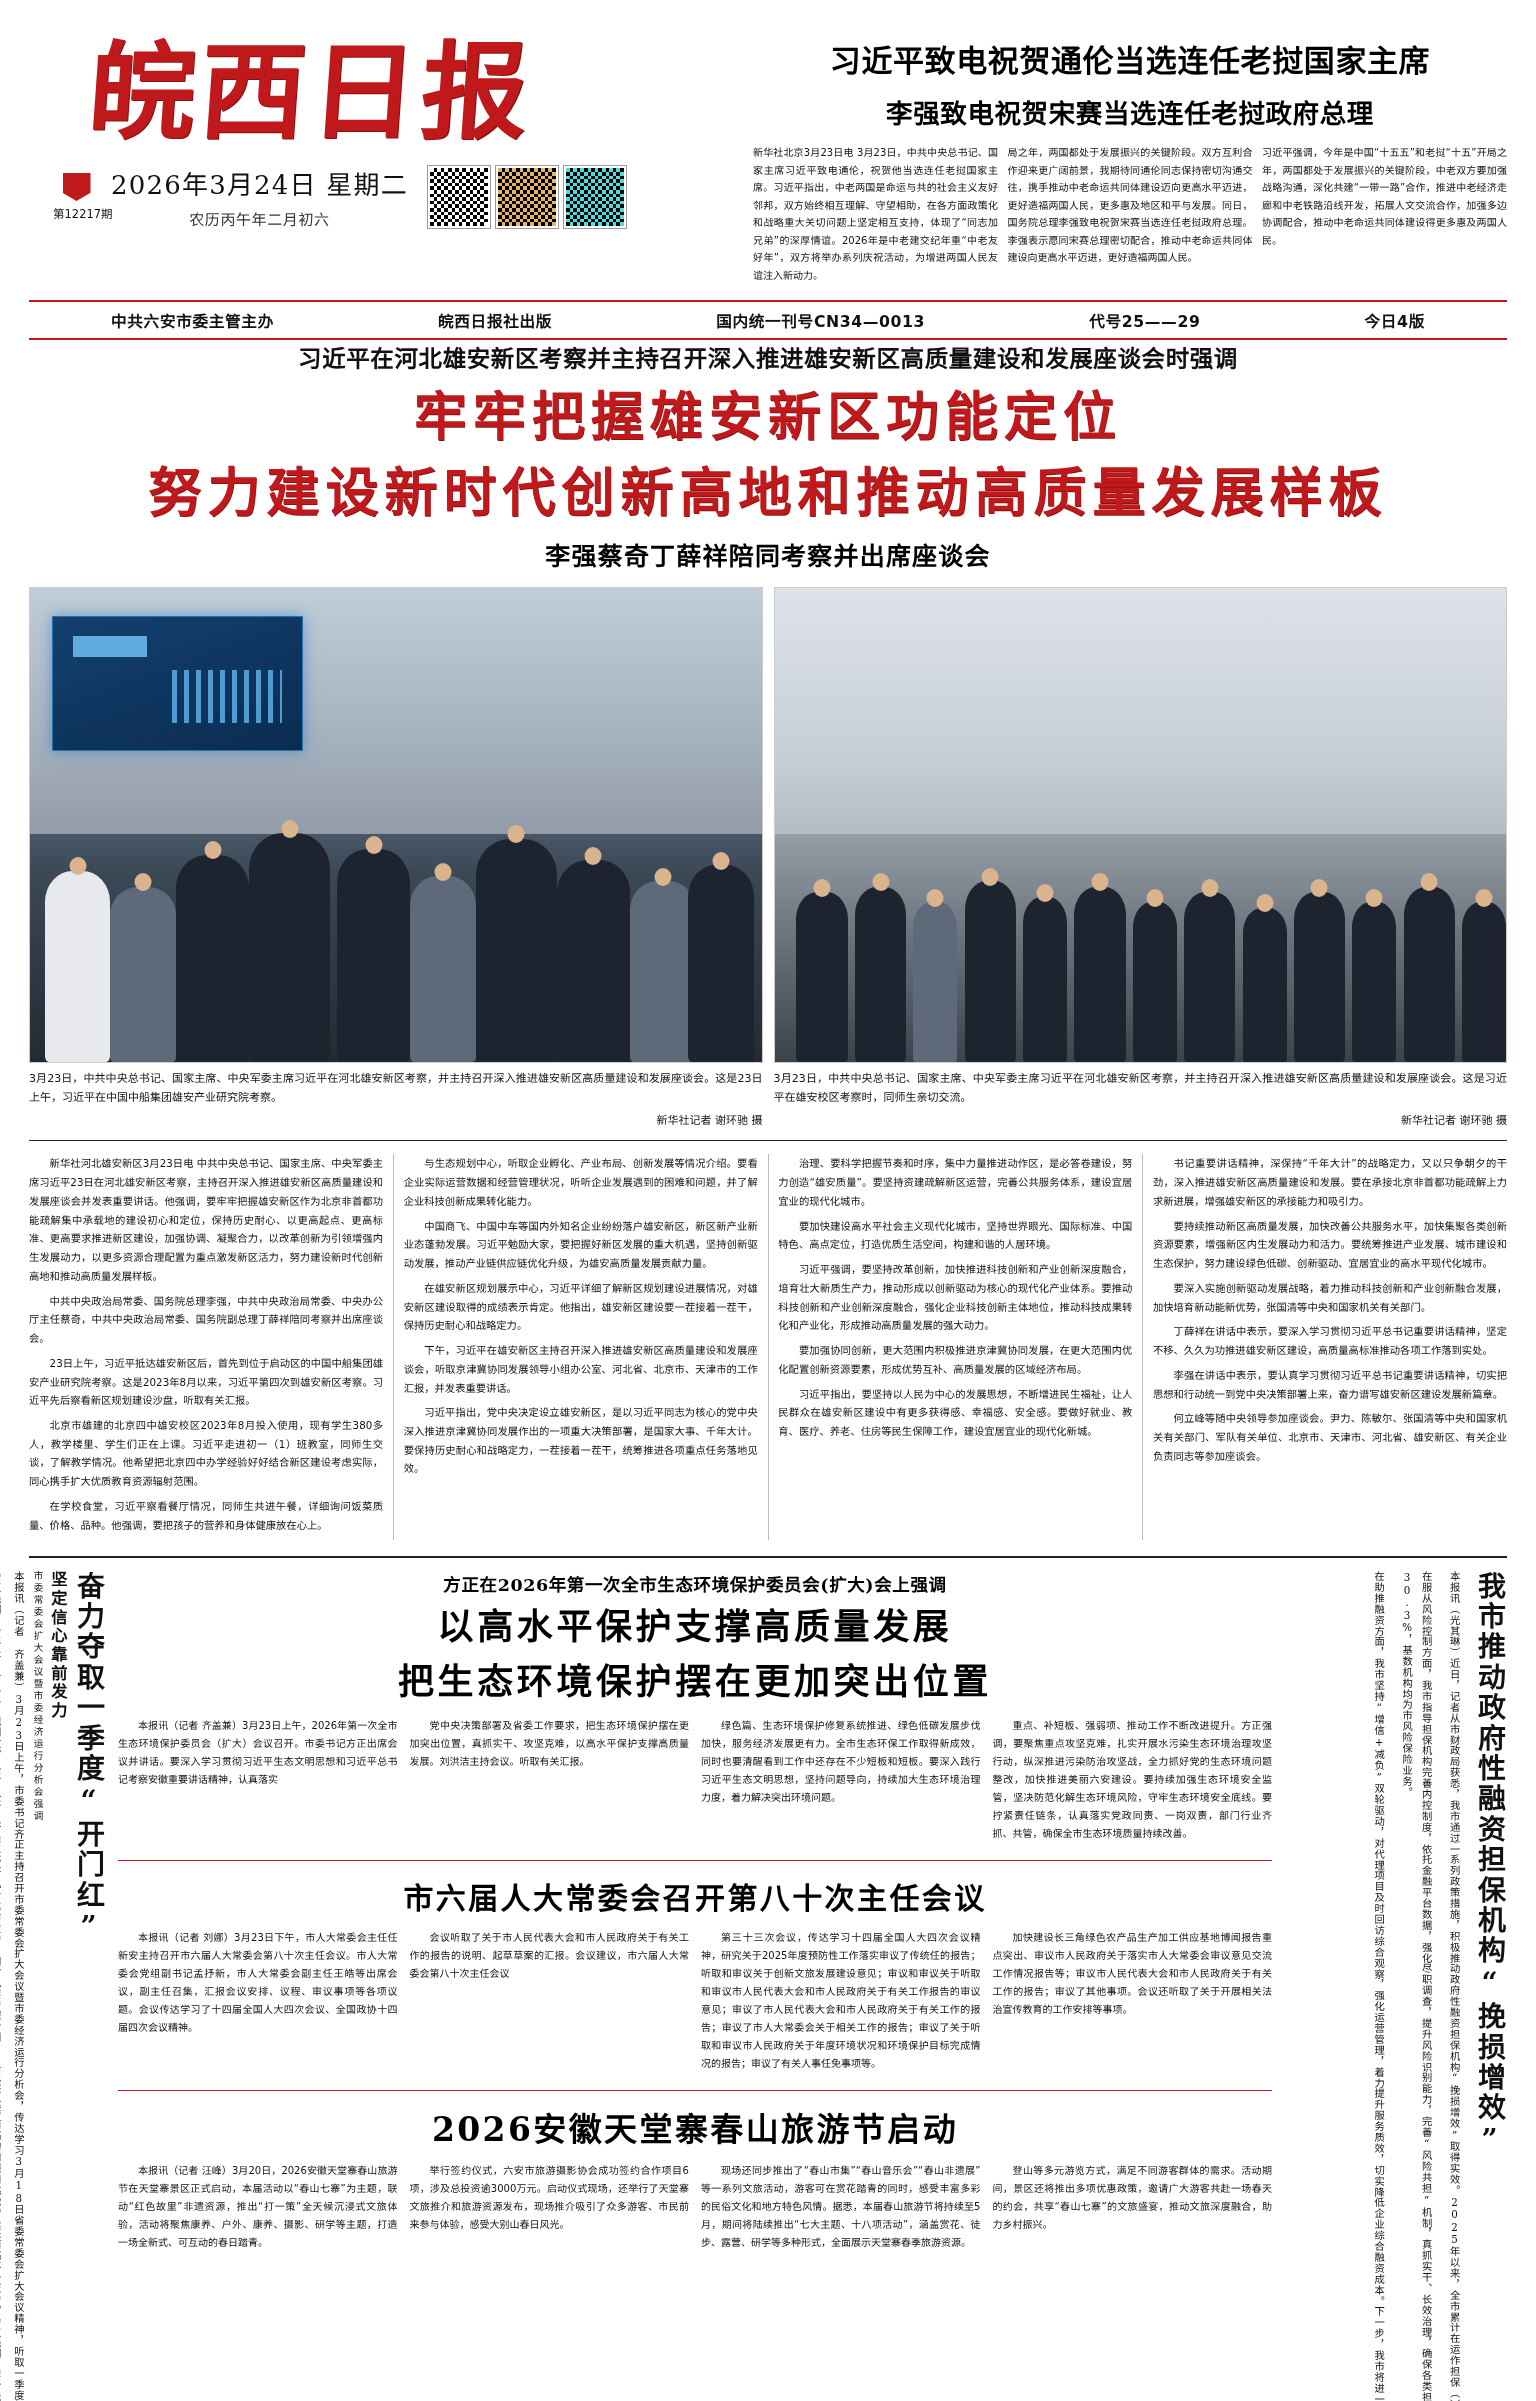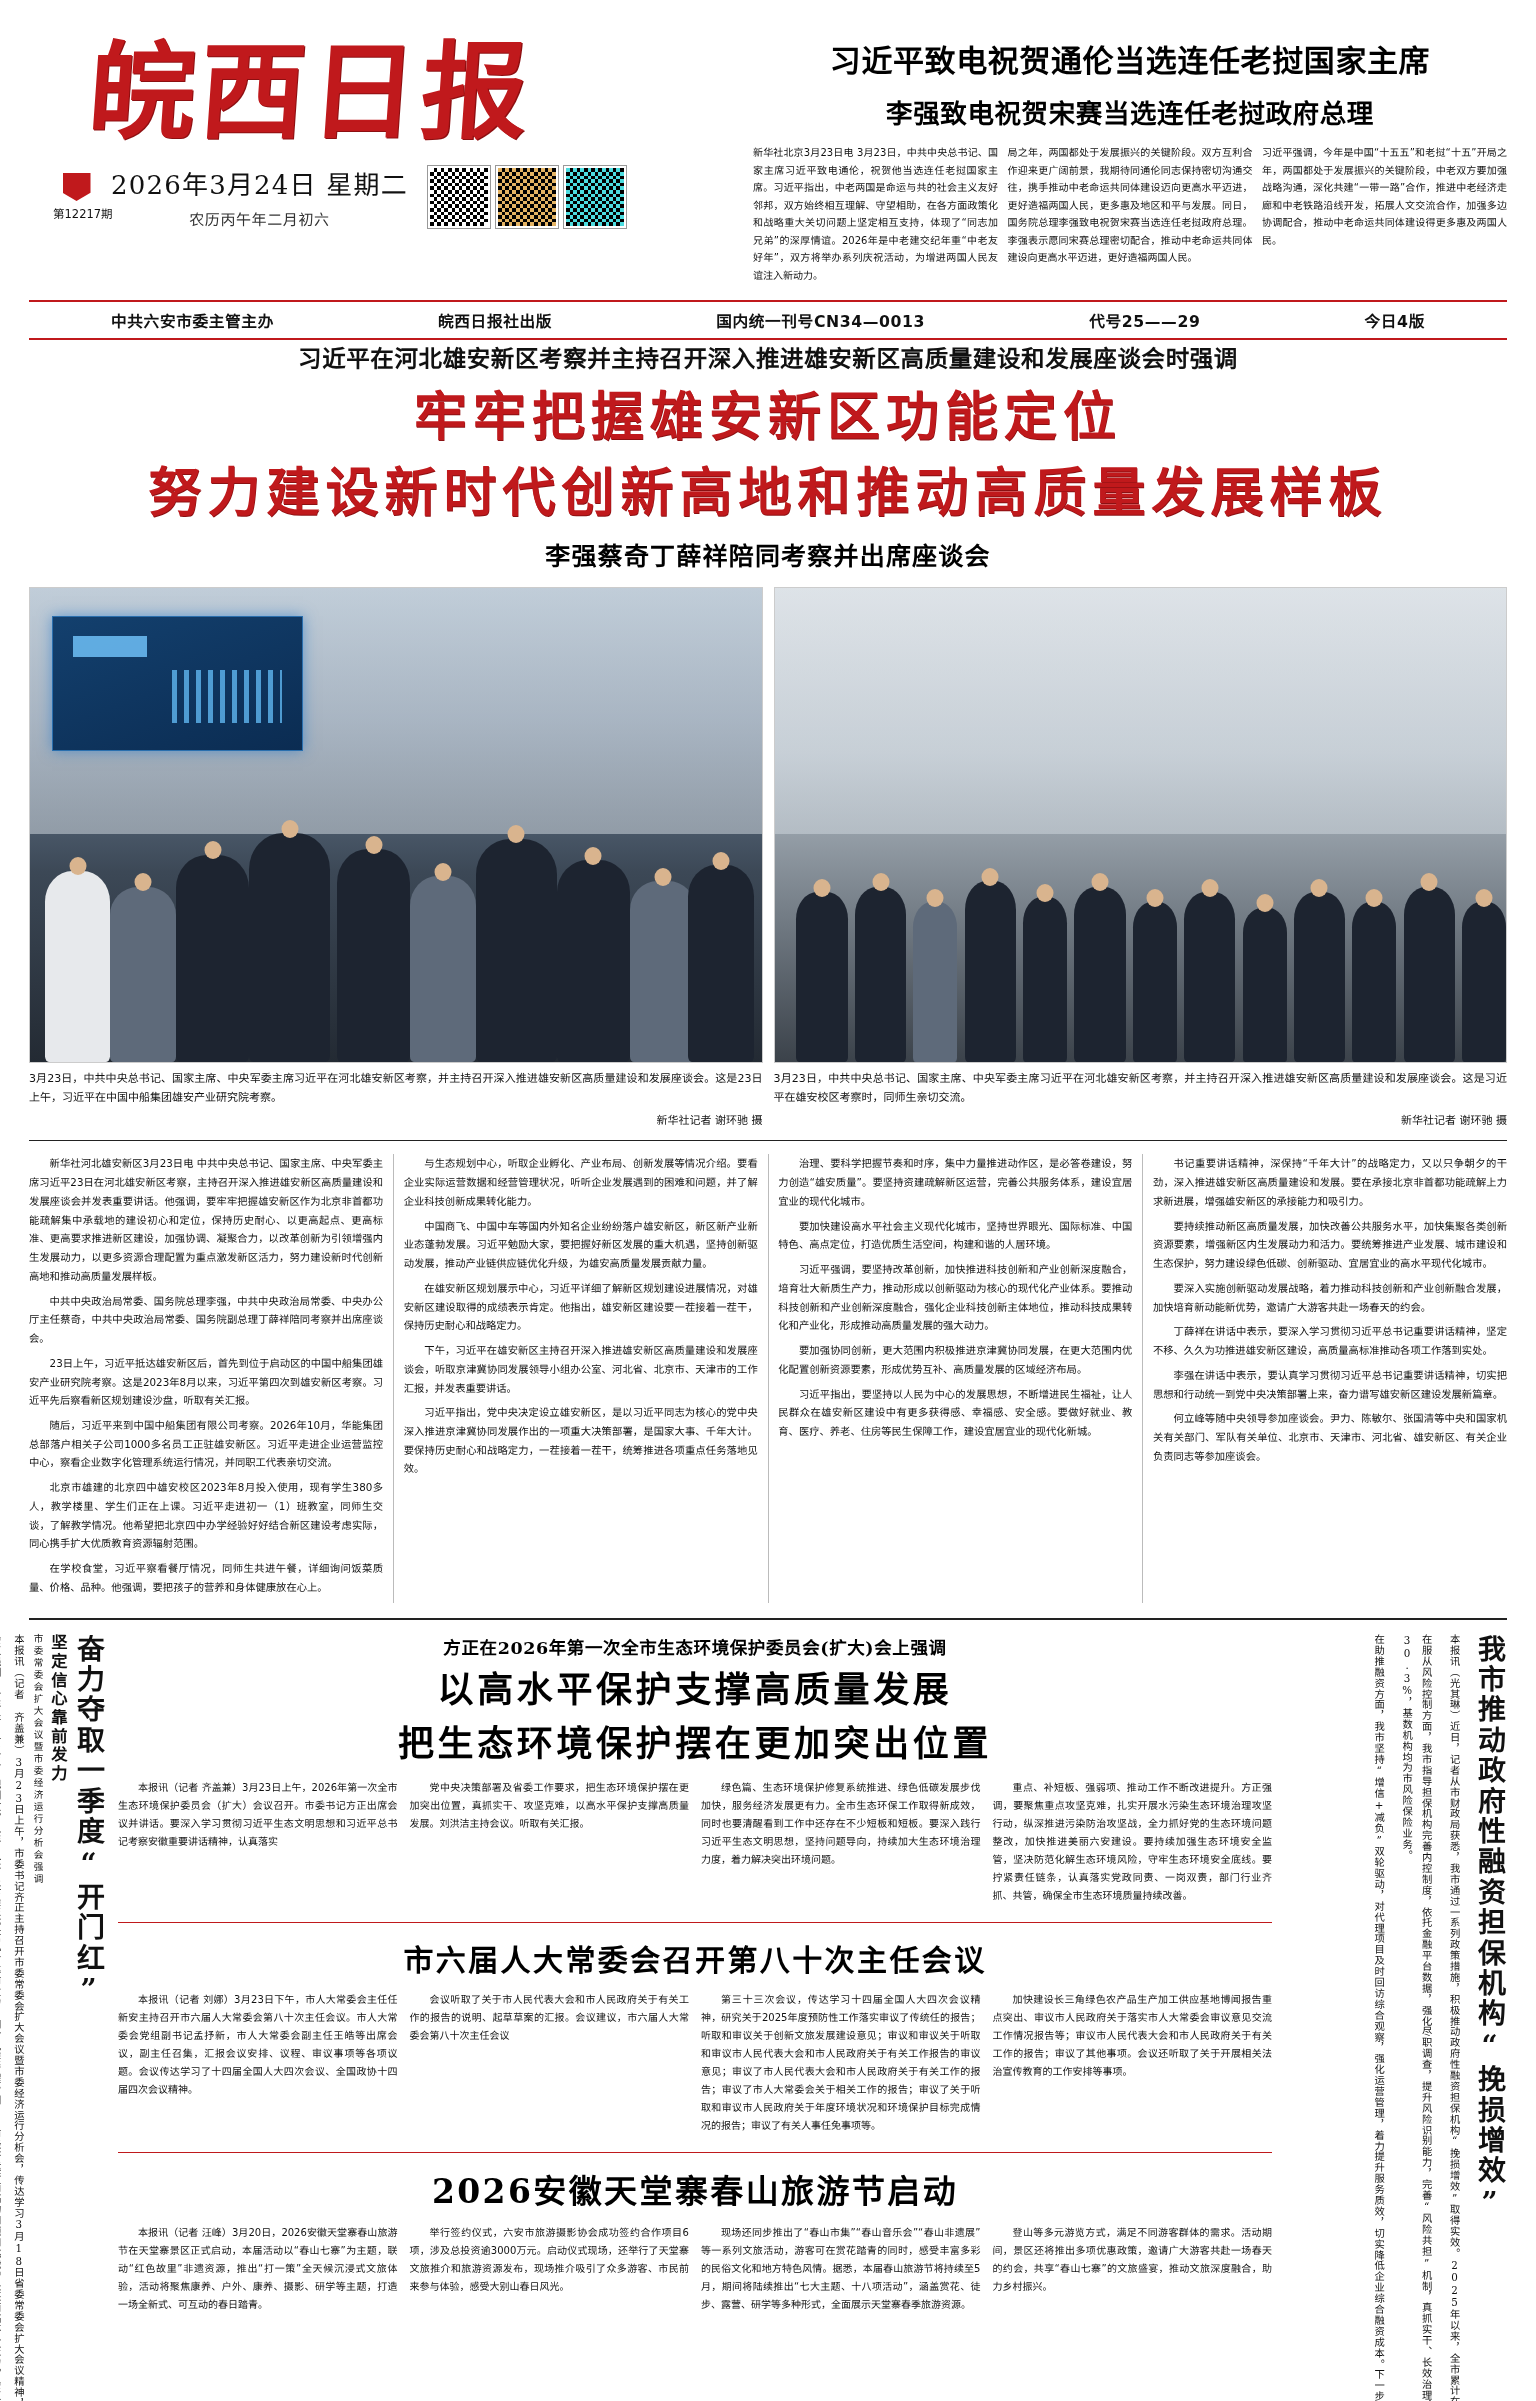--- a/index.html
+++ b/index.html
@@ -466,21 +466,20 @@
     </div>
   </div>
 
   <div class="divider-thin"></div>
 
   <div class="body-cols">
     <div class="bcol">
       <p>新华社河北雄安新区3月23日电  中共中央总书记、国家主席、中央军委主席习近平23日在河北雄安新区考察，主持召开深入推进雄安新区高质量建设和发展座谈会并发表重要讲话。他强调，要牢牢把握雄安新区作为北京非首都功能疏解集中承载地的建设初心和定位，保持历史耐心、以更高起点、更高标准、更高要求推进新区建设，加强协调、凝聚合力，以改革创新为引领增强内生发展动力，以更多资源合理配置为重点激发新区活力，努力建设新时代创新高地和推动高质量发展样板。</p>
       <p>中共中央政治局常委、国务院总理李强，中共中央政治局常委、中央办公厅主任蔡奇，中共中央政治局常委、国务院副总理丁薛祥陪同考察并出席座谈会。</p>
       <p>23日上午，习近平抵达雄安新区后，首先到位于启动区的中国中船集团雄安产业研究院考察。这是2023年8月以来，习近平第四次到雄安新区考察。习近平先后察看新区规划建设沙盘，听取有关汇报。</p>
-      <p>随后，习近平来到中国中船集团有限公司考察。2026年10月，华能集团总部落户相关子公司1000多名员工正驻雄安新区。习近平走进企业运营监控中心，察看企业数字化管理系统运行情况，并同职工代表亲切交流。</p>
       <p>北京市雄建的北京四中雄安校区2023年8月投入使用，现有学生380多人，教学楼里、学生们正在上课。习近平走进初一（1）班教室，同师生交谈，了解教学情况。他希望把北京四中办学经验好好结合新区建设考虑实际，同心携手扩大优质教育资源辐射范围。</p>
       <p>在学校食堂，习近平察看餐厅情况，同师生共进午餐，详细询问饭菜质量、价格、品种。他强调，要把孩子的营养和身体健康放在心上。</p>
     </div>
     <div class="sep-v"></div>
     <div class="bcol">
       <p>与生态规划中心，听取企业孵化、产业布局、创新发展等情况介绍。要看企业实际运营数据和经营管理状况，听听企业发展遇到的困难和问题，并了解企业科技创新成果转化能力。</p>
       <p>中国商飞、中国中车等国内外知名企业纷纷落户雄安新区，新区新产业新业态蓬勃发展。习近平勉励大家，要把握好新区发展的重大机遇，坚持创新驱动发展，推动产业链供应链优化升级，为雄安高质量发展贡献力量。</p>
       <p>在雄安新区规划展示中心，习近平详细了解新区规划建设进展情况，对雄安新区建设取得的成绩表示肯定。他指出，雄安新区建设要一茬接着一茬干，保持历史耐心和战略定力。</p>
       <p>下午，习近平在雄安新区主持召开深入推进雄安新区高质量建设和发展座谈会，听取京津冀协同发展领导小组办公室、河北省、北京市、天津市的工作汇报，并发表重要讲话。</p>
       <p>习近平指出，党中央决定设立雄安新区，是以习近平同志为核心的党中央深入推进京津冀协同发展作出的一项重大决策部署，是国家大事、千年大计。要保持历史耐心和战略定力，一茬接着一茬干，统筹推进各项重点任务落地见效。</p>
@@ -490,21 +489,21 @@
       <p>治理、要科学把握节奏和时序，集中力量推进动作区，是必答卷建设，努力创造“雄安质量”。要坚持资建疏解新区运营，完善公共服务体系，建设宜居宜业的现代化城市。</p>
       <p>要加快建设高水平社会主义现代化城市，坚持世界眼光、国际标准、中国特色、高点定位，打造优质生活空间，构建和谐的人居环境。</p>
       <p>习近平强调，要坚持改革创新，加快推进科技创新和产业创新深度融合，培育壮大新质生产力，推动形成以创新驱动为核心的现代化产业体系。要推动科技创新和产业创新深度融合，强化企业科技创新主体地位，推动科技成果转化和产业化，形成推动高质量发展的强大动力。</p>
       <p>要加强协同创新，更大范围内积极推进京津冀协同发展，在更大范围内优化配置创新资源要素，形成优势互补、高质量发展的区域经济布局。</p>
       <p>习近平指出，要坚持以人民为中心的发展思想，不断增进民生福祉，让人民群众在雄安新区建设中有更多获得感、幸福感、安全感。要做好就业、教育、医疗、养老、住房等民生保障工作，建设宜居宜业的现代化新城。</p>
     </div>
     <div class="sep-v"></div>
     <div class="bcol">
       <p>书记重要讲话精神，深保持“千年大计”的战略定力，又以只争朝夕的干劲，深入推进雄安新区高质量建设和发展。要在承接北京非首都功能疏解上力求新进展，增强雄安新区的承接能力和吸引力。</p>
       <p>要持续推动新区高质量发展，加快改善公共服务水平，加快集聚各类创新资源要素，增强新区内生发展动力和活力。要统筹推进产业发展、城市建设和生态保护，努力建设绿色低碳、创新驱动、宜居宜业的高水平现代化城市。</p>
-      <p>要深入实施创新驱动发展战略，着力推动科技创新和产业创新融合发展，加快培育新动能新优势，邀请广大游客共赴一场春天的约会。</p>
+      <p>要深入实施创新驱动发展战略，着力推动科技创新和产业创新融合发展，加快培育新动能新优势，张国清等中央和国家机关有关部门。</p>
       <p>丁薛祥在讲话中表示，要深入学习贯彻习近平总书记重要讲话精神，坚定不移、久久为功推进雄安新区建设，高质量高标准推动各项工作落到实处。</p>
       <p>李强在讲话中表示，要认真学习贯彻习近平总书记重要讲话精神，切实把思想和行动统一到党中央决策部署上来，奋力谱写雄安新区建设发展新篇章。</p>
       <p>何立峰等随中央领导参加座谈会。尹力、陈敏尔、张国清等中央和国家机关有关部门、军队有关单位、北京市、天津市、河北省、雄安新区、有关企业负责同志等参加座谈会。</p>
     </div>
   </div>
 
   <div class="lower">
 
     <div class="vert-col">
       <div class="vtxt title-big">奋力夺取一季度“开门红”</div>

